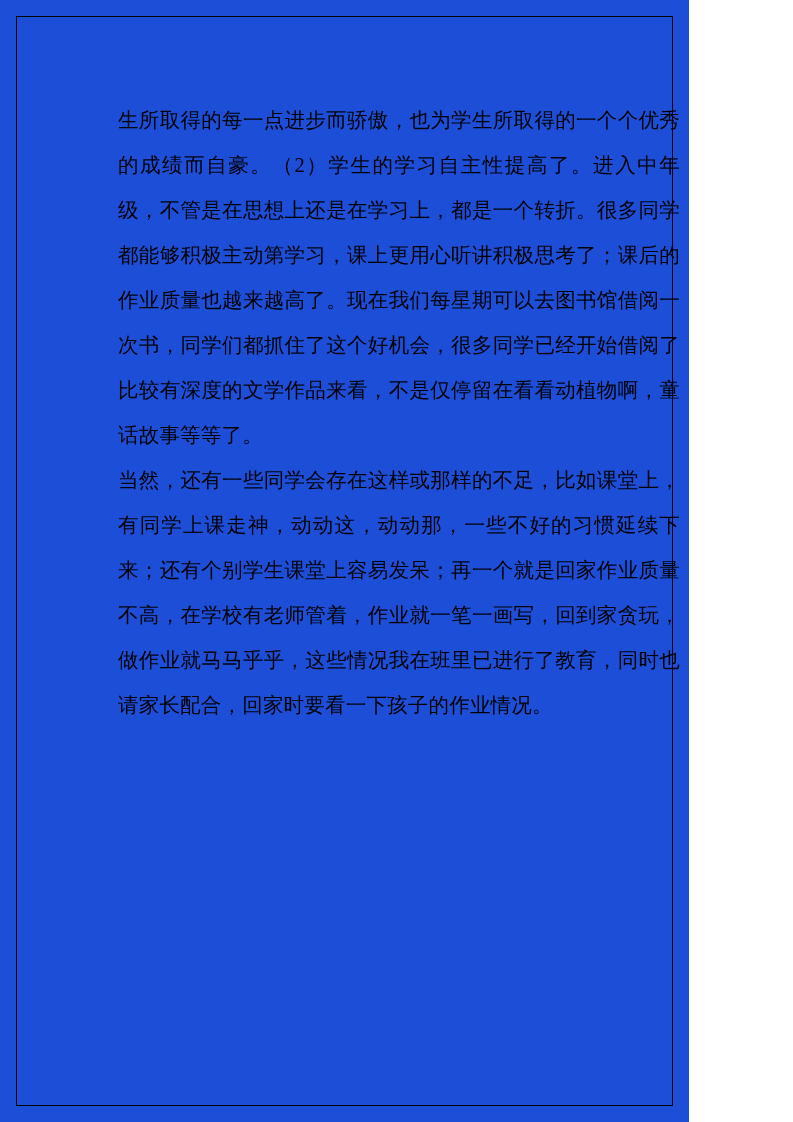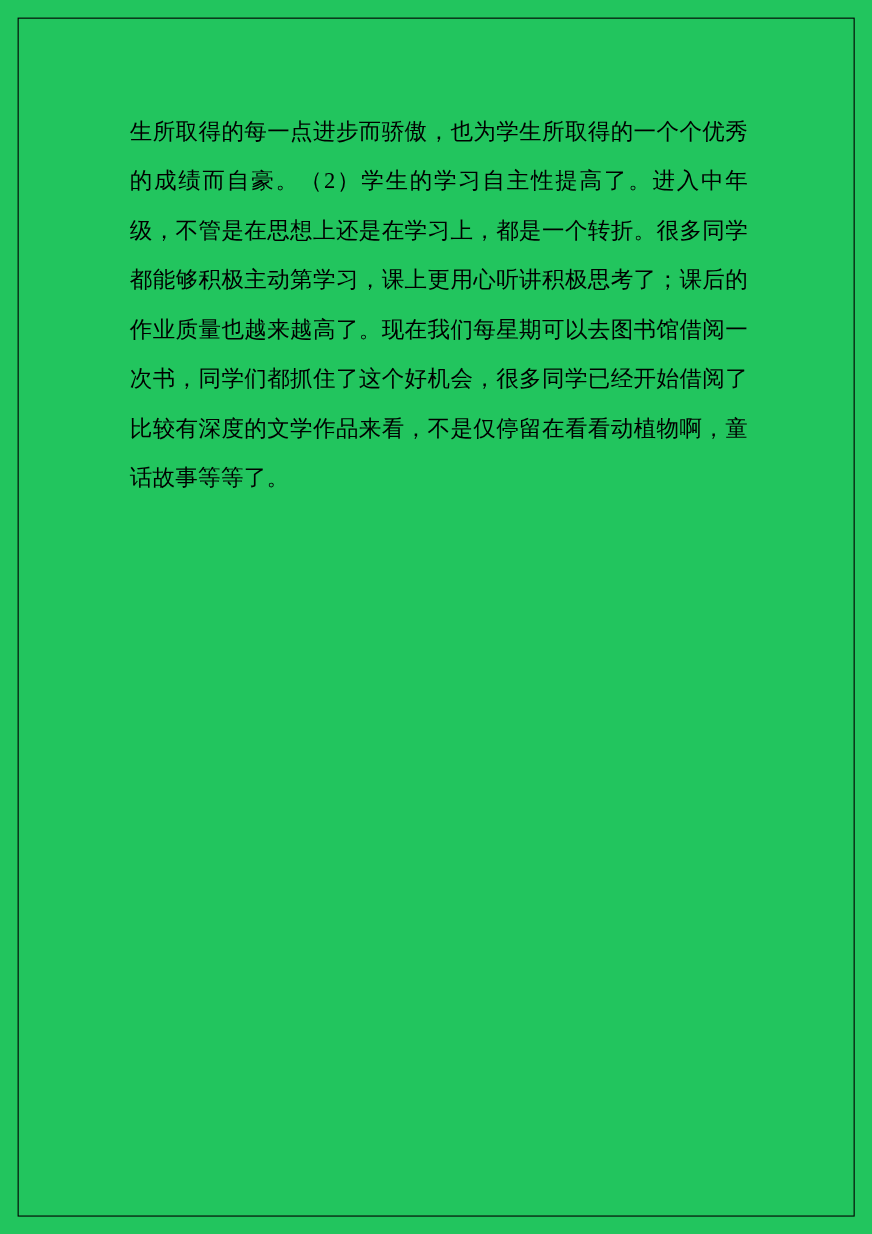--- a/index.html
+++ b/index.html
@@ -8,24 +8,24 @@
     background: #ffffff;
   }
   body {
     width: 793px;
     height: 1122px;
     font-family: "Liberation Sans", sans-serif;
     color: #000000;
   }
   .page {
     position: relative;
-    width: 793px;
+    width: 689px;
     height: 1122px;
     box-sizing: border-box;
-    background: #22c55e;
+    background: #1d4ed8;
     overflow: hidden;
   }
   .page-border {
     position: absolute;
     left: 16px;
     top: 16px;
     right: 16px;
     bottom: 16px;
     border: 1px solid #000000;
     box-sizing: border-box;
@@ -52,14 +52,15 @@
     margin-top: 0;
   }
 </style>
 </head>
 <body>
 
 <div class="page">
   <div class="page-border"></div>
   <div class="content">
     <p class="para">生所取得的每一点进步而骄傲，也为学生所取得的一个个优秀的成绩而自豪。（2）学生的学习自主性提高了。进入中年级，不管是在思想上还是在学习上，都是一个转折。很多同学都能够积极主动第学习，课上更用心听讲积极思考了；课后的作业质量也越来越高了。现在我们每星期可以去图书馆借阅一次书，同学们都抓住了这个好机会，很多同学已经开始借阅了比较有深度的文学作品来看，不是仅停留在看看动植物啊，童话故事等等了。</p>
+    <p class="para">当然，还有一些同学会存在这样或那样的不足，比如课堂上，有同学上课走神，动动这，动动那，一些不好的习惯延续下来；还有个别学生课堂上容易发呆；再一个就是回家作业质量不高，在学校有老师管着，作业就一笔一画写，回到家贪玩，做作业就马马乎乎，这些情况我在班里已进行了教育，同时也请家长配合，回家时要看一下孩子的作业情况。</p>
   </div>
 </div>
 
 </body></html>

